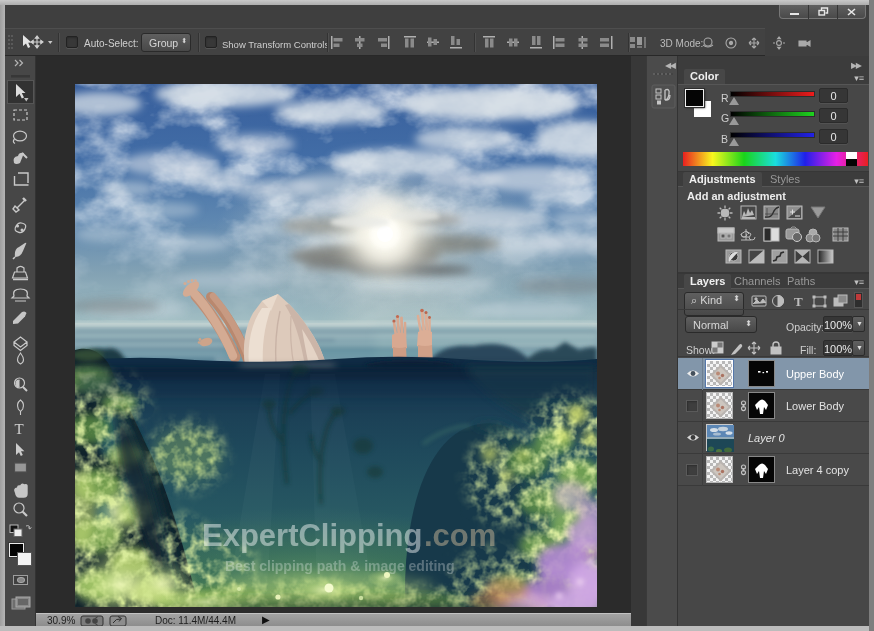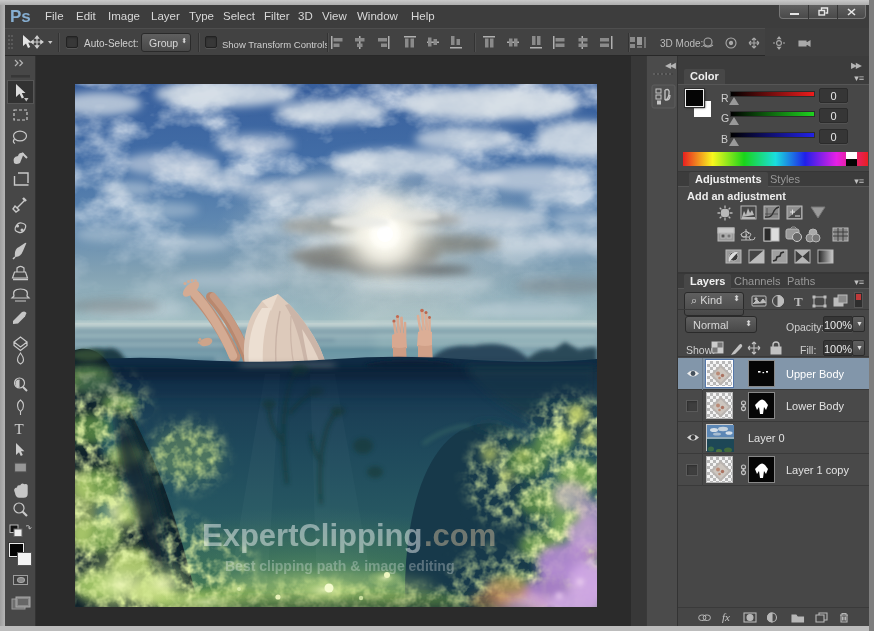--- a/index.html
+++ b/index.html
@@ -49,34 +49,20 @@
   .lrow { position:absolute; left:0; width:191px; height:32px; background:#494949; border-bottom:1px solid #3a3a3a; }
   .lrow.sel { background:#8296aa; }
   .lthumb { position:absolute; left:28px; top:2px; width:27px; height:27px; border:1px solid #b5b5b5; }
   .lmask { position:absolute; left:70px; top:2px; width:27px; height:27px; background:#060606; border:1px solid #888; }
   .lname { position:absolute; left:108px; top:10px; font-size:11px; color:#e2e2e2; }
   .checker { background-image: linear-gradient(45deg,#b8b8b8 25%,transparent 25%,transparent 75%,#b8b8b8 75%), linear-gradient(45deg,#b8b8b8 25%,#f4f4f4 25%,#f4f4f4 75%,#b8b8b8 75%); background-size:6px 6px; background-position:0 0,3px 3px; background-color:#f4f4f4;}
 </style></head>
 <body>
 <div id="win">
   <div id="app">
-    <div id="menubar">
-      <div id="pslogo">Ps</div>
-      <span class="mi" style="left:40px">File</span>
-      <span class="mi" style="left:71px">Edit</span>
-      <span class="mi" style="left:103px">Image</span>
-      <span class="mi" style="left:146px">Layer</span>
-      <span class="mi" style="left:184px">Type</span>
-      <span class="mi" style="left:218px">Select</span>
-      <span class="mi" style="left:259px">Filter</span>
-      <span class="mi" style="left:293px">3D</span>
-      <span class="mi" style="left:317px">View</span>
-      <span class="mi" style="left:352px">Window</span>
-      <span class="mi" style="left:406px">Help</span>
-    </div>
     <div id="winbtns">
       <svg width="87" height="14" viewBox="0 0 87 14">
         <line x1="28.5" y1="0" x2="28.5" y2="14" stroke="#353535"></line>
         <line x1="57.5" y1="0" x2="57.5" y2="14" stroke="#353535"></line>
         <rect x="10" y="8" width="9" height="2" fill="#e6e6e6"></rect>
         <g fill="none" stroke="#e6e6e6" stroke-width="1.4">
           <rect x="39" y="5.5" width="5.5" height="4.5"></rect>
           <path d="M41.5 5 v-2 h6 v5 h-2"></path>
         </g>
         <path d="M68 4 l7 6 M75 4 l-7 6" stroke="#e6e6e6" stroke-width="1.6"></path>
@@ -226,20 +212,35 @@
       <div class="abs" style="left:8px;top:519px;width:15px;height:10px;border:1px solid #9e9e9e;background:#3f3f3f"></div>
       <div class="abs" style="left:11.5px;top:521px;width:8px;height:6px;border:1px solid #aaa;border-radius:50%;background:#888"></div>
       <svg class="abs" style="left:6px;top:540px" width="22" height="16" viewBox="0 0 22 16">
         <rect x="1" y="3" width="13" height="10" fill="#6e6e6e" stroke="#999"></rect>
         <rect x="5" y="1" width="14" height="10" fill="#888" stroke="#aaa"></rect>
         <rect x="7" y="3" width="10" height="6" fill="#666"></rect>
       </svg>
     </div>
     <div id="docwin">
       <div id="canvasbg"></div>
+      <div id="statusbar">
+        <span style="position:absolute;left:11px;top:1px;">30.9%</span>
+        <span style="position:absolute;left:119px;top:1px;">Doc: 11.4M/44.4M</span>
+        <svg style="position:absolute;left:44px;top:1px" width="60" height="12" viewBox="0 0 60 12">
+          <g stroke="#333" fill="none" stroke-width="1">
+            <rect x="1" y="1" width="22" height="10" rx="2" fill="#7c7c7c"></rect>
+            <circle cx="8" cy="6" r="2.8" fill="#444" stroke="none"></circle>
+              <circle cx="15" cy="6" r="2.8" fill="#444" stroke="none"></circle>
+            <path d="M15 3.5 l3-2 M15 8.5 l3 2" stroke="#444"></path>
+            <rect x="30" y="1" width="16" height="10" rx="2" fill="#8d8d8d"></rect>
+            <path d="M33 8 q3-5 8-4 m-3-2.5 l3.5 2 l-2.5 3" stroke="#2e2e2e" fill="none"></path>
+          </g>
+        </svg>
+        <span style="position:absolute;left:226px;top:0px;color:#111;">▶</span>
+      </div>
       <div id="art" style="position:absolute;left:39px;top:28px;width:522px;height:523px;">
 <svg width="522" height="523" viewBox="0 0 522 523">
 <defs>
   <linearGradient id="sky" x1="0" y1="0" x2="0" y2="1">
     <stop offset="0" stop-color="#375e9c"></stop>
     <stop offset="0.3" stop-color="#426da6"></stop>
     <stop offset="0.55" stop-color="#5d86b0"></stop>
     <stop offset="0.78" stop-color="#84a3b4"></stop>
     <stop offset="1" stop-color="#a4c0c4"></stop>
   </linearGradient>
@@ -634,21 +635,21 @@
         <div class="abs" style="left:51px;top:53px;width:0;height:0;border-left:5px solid transparent;border-right:5px solid transparent;border-bottom:8px solid #9a9a9a;"></div>
         <div class="valbox" style="left:141px;top:44px;width:29px;height:15px;line-height:15px;">0</div>
       </div>
       <div class="abs" style="left:0;top:114px;width:191px;height:5px;background:#474747;"></div>
       <div class="abs" style="left:5px;top:96px;width:185px;height:14px;background:linear-gradient(90deg,#e82020,#f8f81e 16%,#1ad41a 33%,#1adede 50%,#2020e8 66%,#e620e6 83%,#e82020);"></div>
       <div class="abs" style="left:168px;top:96px;width:11px;height:7px;background:#fff;"></div>
       <div class="abs" style="left:168px;top:103px;width:11px;height:7px;background:#050505;"></div>
       <div class="abs" style="left:0;top:115px;width:191px;height:4px;background:#373737;"></div>
 
       <div class="ptabbar" style="top:116px;height:15px;background:#3c3c3c;border-bottom:1px solid #565656;">
-        <div class="ptab on" style="left:11px;text-align:center;">Adjustments</div>
+        <div class="ptab on" style="left:5px;text-align:center;">Adjustments</div>
         <div class="ptab off" style="left:86px;">Styles</div>
         <div class="pmenu" style="top:4px;">▾≡</div>
       </div>
       <div class="pbody" style="top:131px;height:85px;">
         <div class="abs" style="left:9px;top:3px;font-size:11px;font-weight:bold;color:#ececec;">Add an adjustment</div>
         <svg class="abs" style="left:0;top:18px" width="191" height="64" viewBox="0 0 191 64">
           <g stroke="#b9b9b9" fill="none" stroke-width="1">
             <circle cx="47" cy="8" r="4" fill="#b9b9b9"></circle>
               <g stroke-width="1.3">
                 <path d="M47 0.5 v2.5 M47 13 v2.5 M39.5 8 h2.5 M52 8 h2.5 M41.7 2.7 l1.8 1.8 M50.5 11.5 l1.8 1.8 M52.3 2.7 l-1.8 1.8 M43.5 11.5 l-1.8 1.8"></path>
@@ -810,21 +811,21 @@
                   <circle cx="3.5" cy="3" r="2"></circle>
                   <circle cx="3.5" cy="8.6" r="2"></circle>
                   <path d="M3.5 4 v3.4"></path>
                 </g>
               </svg>
             <div class="lmask"><svg width="27" height="27" viewBox="0 0 27 27">
                   <path d="M10 8 q3-3 6 0 l3 4 -2 5 -2-3 -1 7 h-3 l-1-7 -2 3 -2-5 z" fill="#fff"></path>
                 </svg></div>
             <div class="lname">Lower Body</div>
           </div>
-          <div class="lrow" style="top:64px;">
+          <div class="lrow" style="top:64px;font-style:italic;">
             <svg class="abs" style="left:8px;top:10px" width="14" height="11" viewBox="0 0 14 11">
                 <path d="M1 5.5 Q7 -0.5 13 5.5 Q7 11.5 1 5.5 z" fill="#d5d5d5"></path>
                 <circle cx="7" cy="5.5" r="2.4" fill="#3a3a3a"></circle>
               </svg>
             <div class="abs" style="left:24px;top:0;width:1px;height:32px;background:#3d3d3d;"></div>
             <div class="lthumb" style="border-color:#c9c9c9;">
               <svg width="27" height="27" viewBox="0 0 27 27">
                   <rect width="27" height="14" fill="#5c87b5"></rect>
                   <ellipse cx="7" cy="5" rx="4" ry="2" fill="#d5dfe8"></ellipse>
                   <ellipse cx="16" cy="4" rx="5" ry="2.2" fill="#c4d1dc"></ellipse>
@@ -856,39 +857,24 @@
             <svg class="abs" style="left:62px;top:10px" width="7" height="12" viewBox="0 0 7 12">
                 <g fill="none" stroke="#c5c5c5" stroke-width="1.1">
                   <circle cx="3.5" cy="3" r="2"></circle>
                   <circle cx="3.5" cy="8.6" r="2"></circle>
                   <path d="M3.5 4 v3.4"></path>
                 </g>
               </svg>
             <div class="lmask"><svg width="27" height="27" viewBox="0 0 27 27">
                   <path d="M10 8 q3-3 6 0 l3 4 -2 5 -2-3 -1 7 h-3 l-1-7 -2 3 -2-5 z" fill="#fff"></path>
                 </svg></div>
-            <div class="lname">Layer 1 copy</div>
+            <div class="lname">Layer 4 copy</div>
           </div>
         </div>
 
-        <div class="abs" style="left:0;top:318px;width:191px;height:19px;background:#464646;border-top:1px solid #3a3a3a;">
-          <svg class="abs" style="left:18px;top:3px" width="160" height="13" viewBox="0 0 160 13">
-            <g stroke="#b8b8b8" fill="none" stroke-width="1.1">
-              <path d="M2 6.5 a3 3 0 0 1 3-3 h2 a3 3 0 0 1 0 6 h-2 a3 3 0 0 1-3-3 z M7 6.5 a3 3 0 0 1 3-3 h2 a3 3 0 0 1 0 6 h-2 a3 3 0 0 1-3-3 z" transform="scale(0.9) translate(1,1)"></path>
-              <text x="26" y="10" font-size="11" font-style="italic" fill="#c5c5c5" stroke="none" font-family="Liberation Serif">fx</text>
-              <rect x="48" y="2" width="12" height="9"></rect>
-                <circle cx="54" cy="6.5" r="3" fill="#b8b8b8"></circle>
-              <circle cx="76" cy="6.5" r="4.5"></circle>
-                <path d="M76 2 a4.5 4.5 0 0 0 0 9 z" fill="#b8b8b8"></path>
-              <path d="M96 4 h4 l1.5 2 h6 v5 h-11.5 z" fill="#b8b8b8"></path>
-              <path d="M120 4 h8 v7 h-8 z M123 4 v-2 h8 v7 h-3" fill="none"></path>
-              <path d="M144 4 h8 M145 4 v7 h6 v-7 M146.5 5.5 v4 M148 5.5 v4 M149.5 5.5 v4 M146 4 v-1.5 h4 v1.5"></path>
-            </g>
-          </svg>
-        </div>
       </div>
     </div>
   </div>
   <div id="frameL"></div>
     <div id="frameT"></div>
     <div id="frameB"></div>
     <div id="frameR"></div>
 </div>
 
 </body></html>

